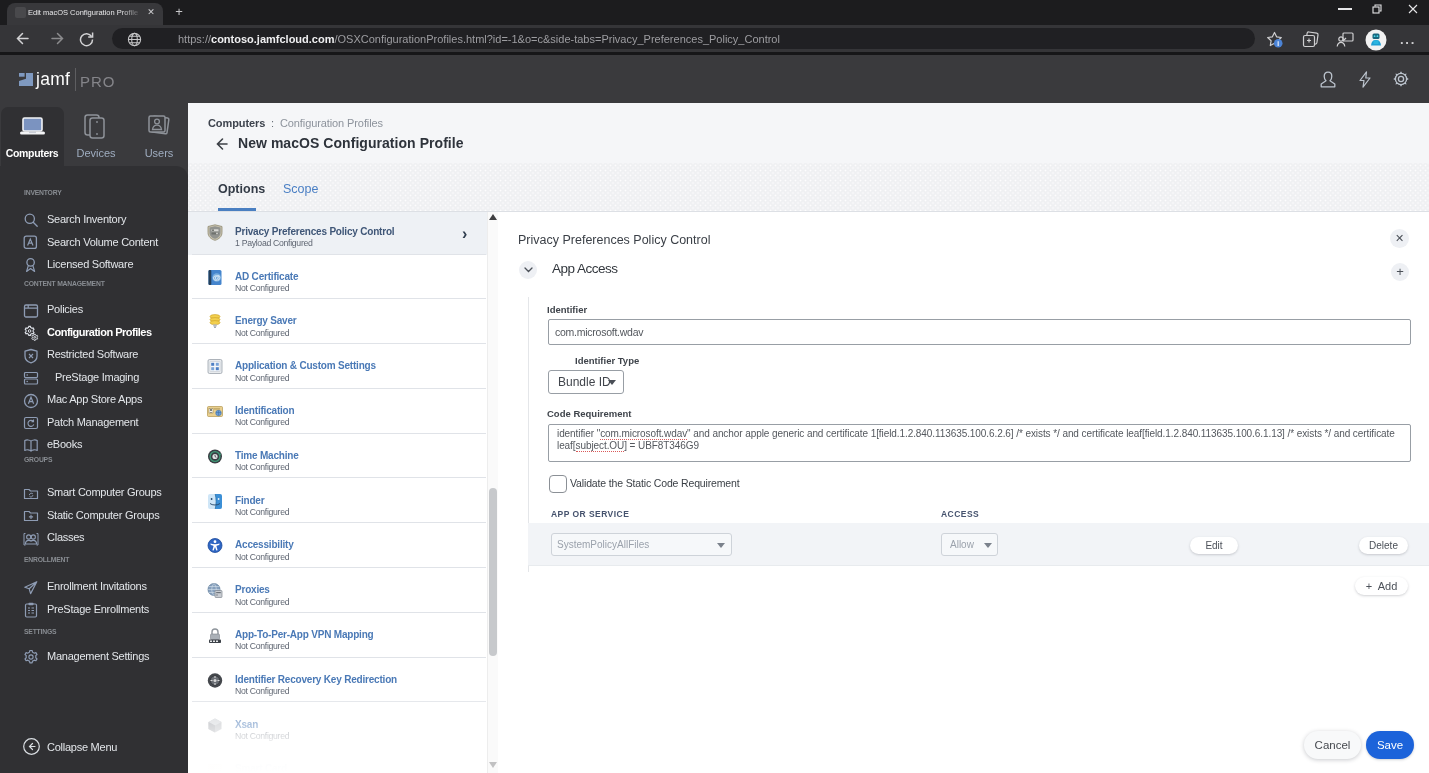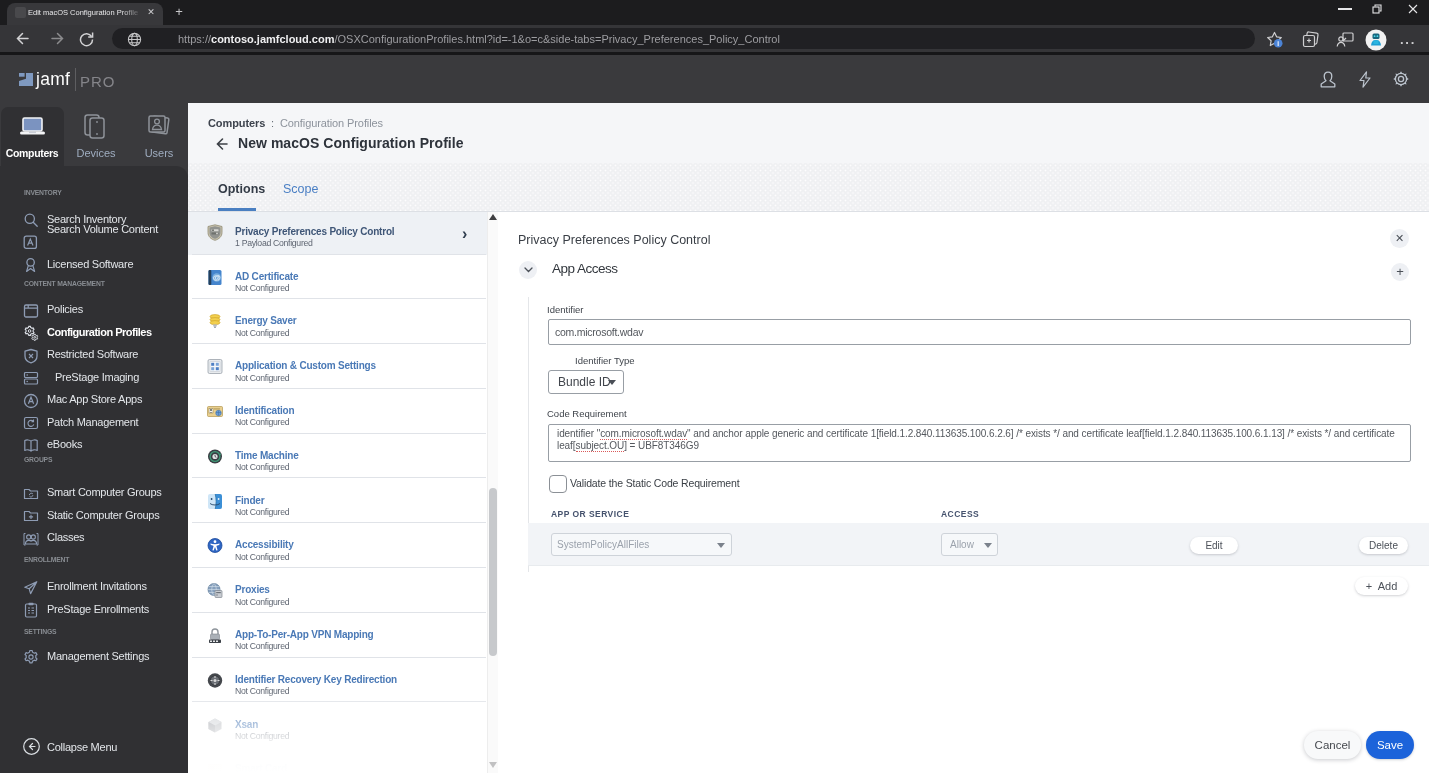--- a/index.html
+++ b/index.html
@@ -75,21 +75,21 @@
 
 
 #detail { left:498px; top:212px; width:931px; height:561px; background:#fff; }
 .circbtn { position:absolute; border-radius:50%; background:#eef0f4; color:#4b5058; text-align:center; }
 #ppctitle { left:518px; top:233px; font-size:12.5px; color:#3a3f46; }
 #closex { left:1390px; top:229px; width:19px; height:19px; font-size:11px; line-height:19px; }
 #collapsechev { left:519px; top:261px; width:18px; height:18px; font-size:10px; line-height:16px; }
 #appaccess { left:552px; top:261px; font-size:13.5px; letter-spacing:-0.5px; color:#32373d; }
 #plusbtn { left:1391px; top:263px; width:18px; height:18px; font-size:13px; line-height:17px; }
 #vrule { left:528px; top:297px; width:1px; height:275px; background:#e4e6e9; }
-.flabel { position:absolute; font-size:9.5px; font-weight:400; color:#3f444b; letter-spacing:0px; }
+.flabel { position:absolute; font-size:9.5px; font-weight:700; color:#3f444b; letter-spacing:0px; }
 #lbl1 { left:547px; top:303.5px; }
 #lbl2 { left:547px; top:354.5px;margin-left:28px; }
 #lbl3 { left:547px; top:407.5px; }
 #identinput { left:548px; top:319px; width:863px; height:26px; border:1px solid #989ea5; border-radius:2px; font-size:10.5px; letter-spacing:-0.25px; color:#53575d; line-height:24px; padding-left:6px; }
 #bundlesel { left:548px; top:370px; width:76px; height:24px; border:1px solid #989ea5; border-radius:3px; font-size:12px; color:#41454c; line-height:22px; padding-left:9px; }
 .seltri { position:absolute; width:0; height:0; border-left:4px solid transparent; border-right:4px solid transparent; border-top:5px solid #4a4f57; }
 #codereq { left:548px; top:424px; width:863px; height:38px; border:1px solid #989ea5; border-radius:2px; font-size:10px; letter-spacing:-0.08px; color:#54585e; line-height:12px; padding:3px 8px; }
 .wavy { border-bottom:1.5px dotted #d95a5a; }
 #checkbox { left:549px; top:475px; width:18px; height:18px; border:1px solid #8b9096; border-radius:4px; background:#fff; }
 #chklabel { left:570px; top:477px; font-size:10.5px; letter-spacing:-0.15px; color:#3a3f45; }
@@ -216,21 +216,21 @@
 <div class="abs sechead" style="left:24px; top:188.5px;">INVENTORY</div>
 <svg class="abs sideicon" style="top:212px;" viewBox="0 0 16 16">
     <circle cx="6.8" cy="6.8" r="4.6" stroke="#8e9cb4" stroke-width="1.3" fill="none"></circle>
     <path d="M10.2 10.2 L14.2 14.2" stroke="#8e9cb4" stroke-width="1.3" stroke-linecap="round"></path>
   </svg>
 <div class="abs sideitem" style="left:47px; top:212.5px;">Search Inventory</div>
 <svg class="abs sideicon" style="top:234.5px;" viewBox="0 0 16 16">
     <rect x="1.2" y="1.2" width="12.2" height="12.2" rx="2" stroke="#8e9cb4" stroke-width="1.3" fill="none"></rect>
     <path d="M4.6 10.4 L7.3 4 L10 10.4 M5.6 8.2 h3.4" stroke="#8e9cb4" stroke-width="1.2" fill="none"></path>
   </svg>
-<div class="abs sideitem" style="left:47px; top:223px;">Search Volume Content</div>
+<div class="abs sideitem" style="left:47px; top:236px;">Search Volume Content</div>
 <svg class="abs sideicon" style="top:257px;" viewBox="0 0 16 16">
     <circle cx="7.6" cy="5.4" r="3.7" stroke="#8e9cb4" stroke-width="1.3" fill="none"></circle>
     <path d="M5.4 8.4 L3.6 14.4 L7.6 11.6 L11.6 14.4 L9.8 8.4" stroke="#8e9cb4" stroke-width="1.2" fill="none" stroke-linejoin="round"></path>
   </svg>
 <div class="abs sideitem" style="left:47px; top:257.5px;">Licensed Software</div>
 <div class="abs sechead" style="left:24px; top:279.5px;">CONTENT MANAGEMENT</div>
 <svg class="abs sideicon" style="top:302.5px;" viewBox="0 0 16 16">
     <rect x="1.5" y="2" width="13" height="12" rx="1.5" stroke="#8e9cb4" stroke-width="1.3" fill="none"></rect>
     <path d="M1.5 5.2 H14.5 M5.2 2 V5.2" stroke="#8e9cb4" stroke-width="1.2"></path>
   </svg>

